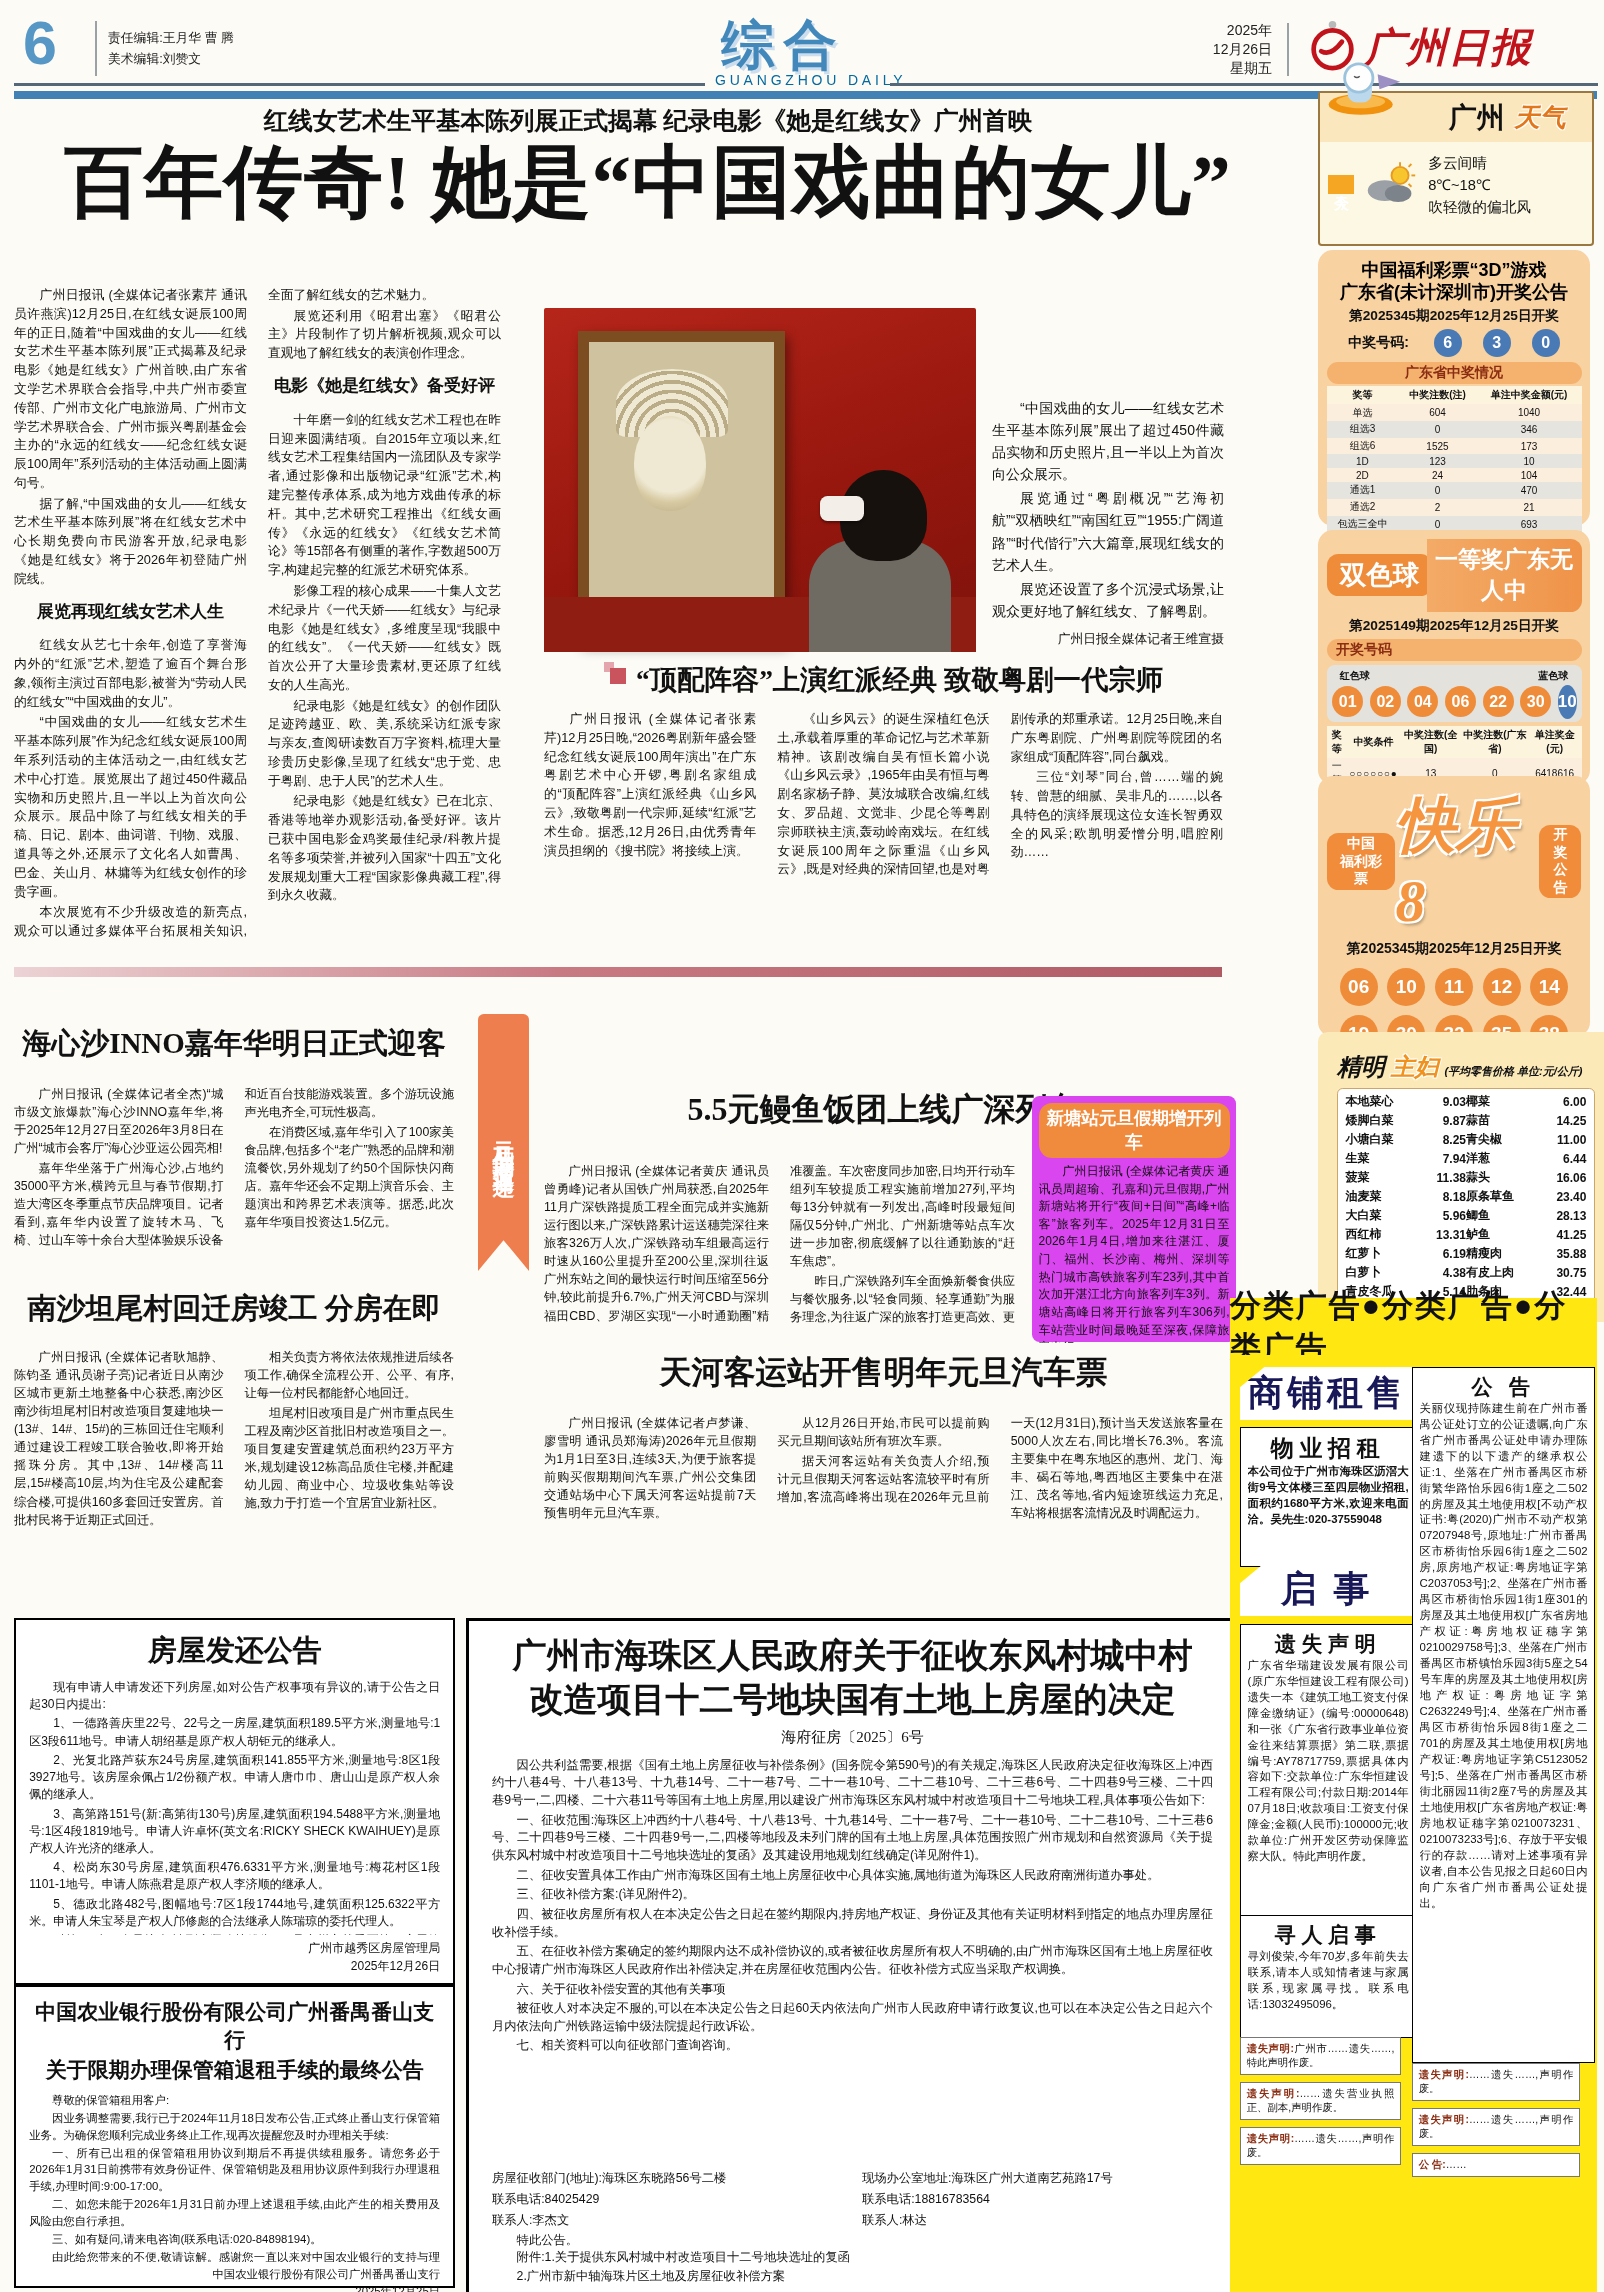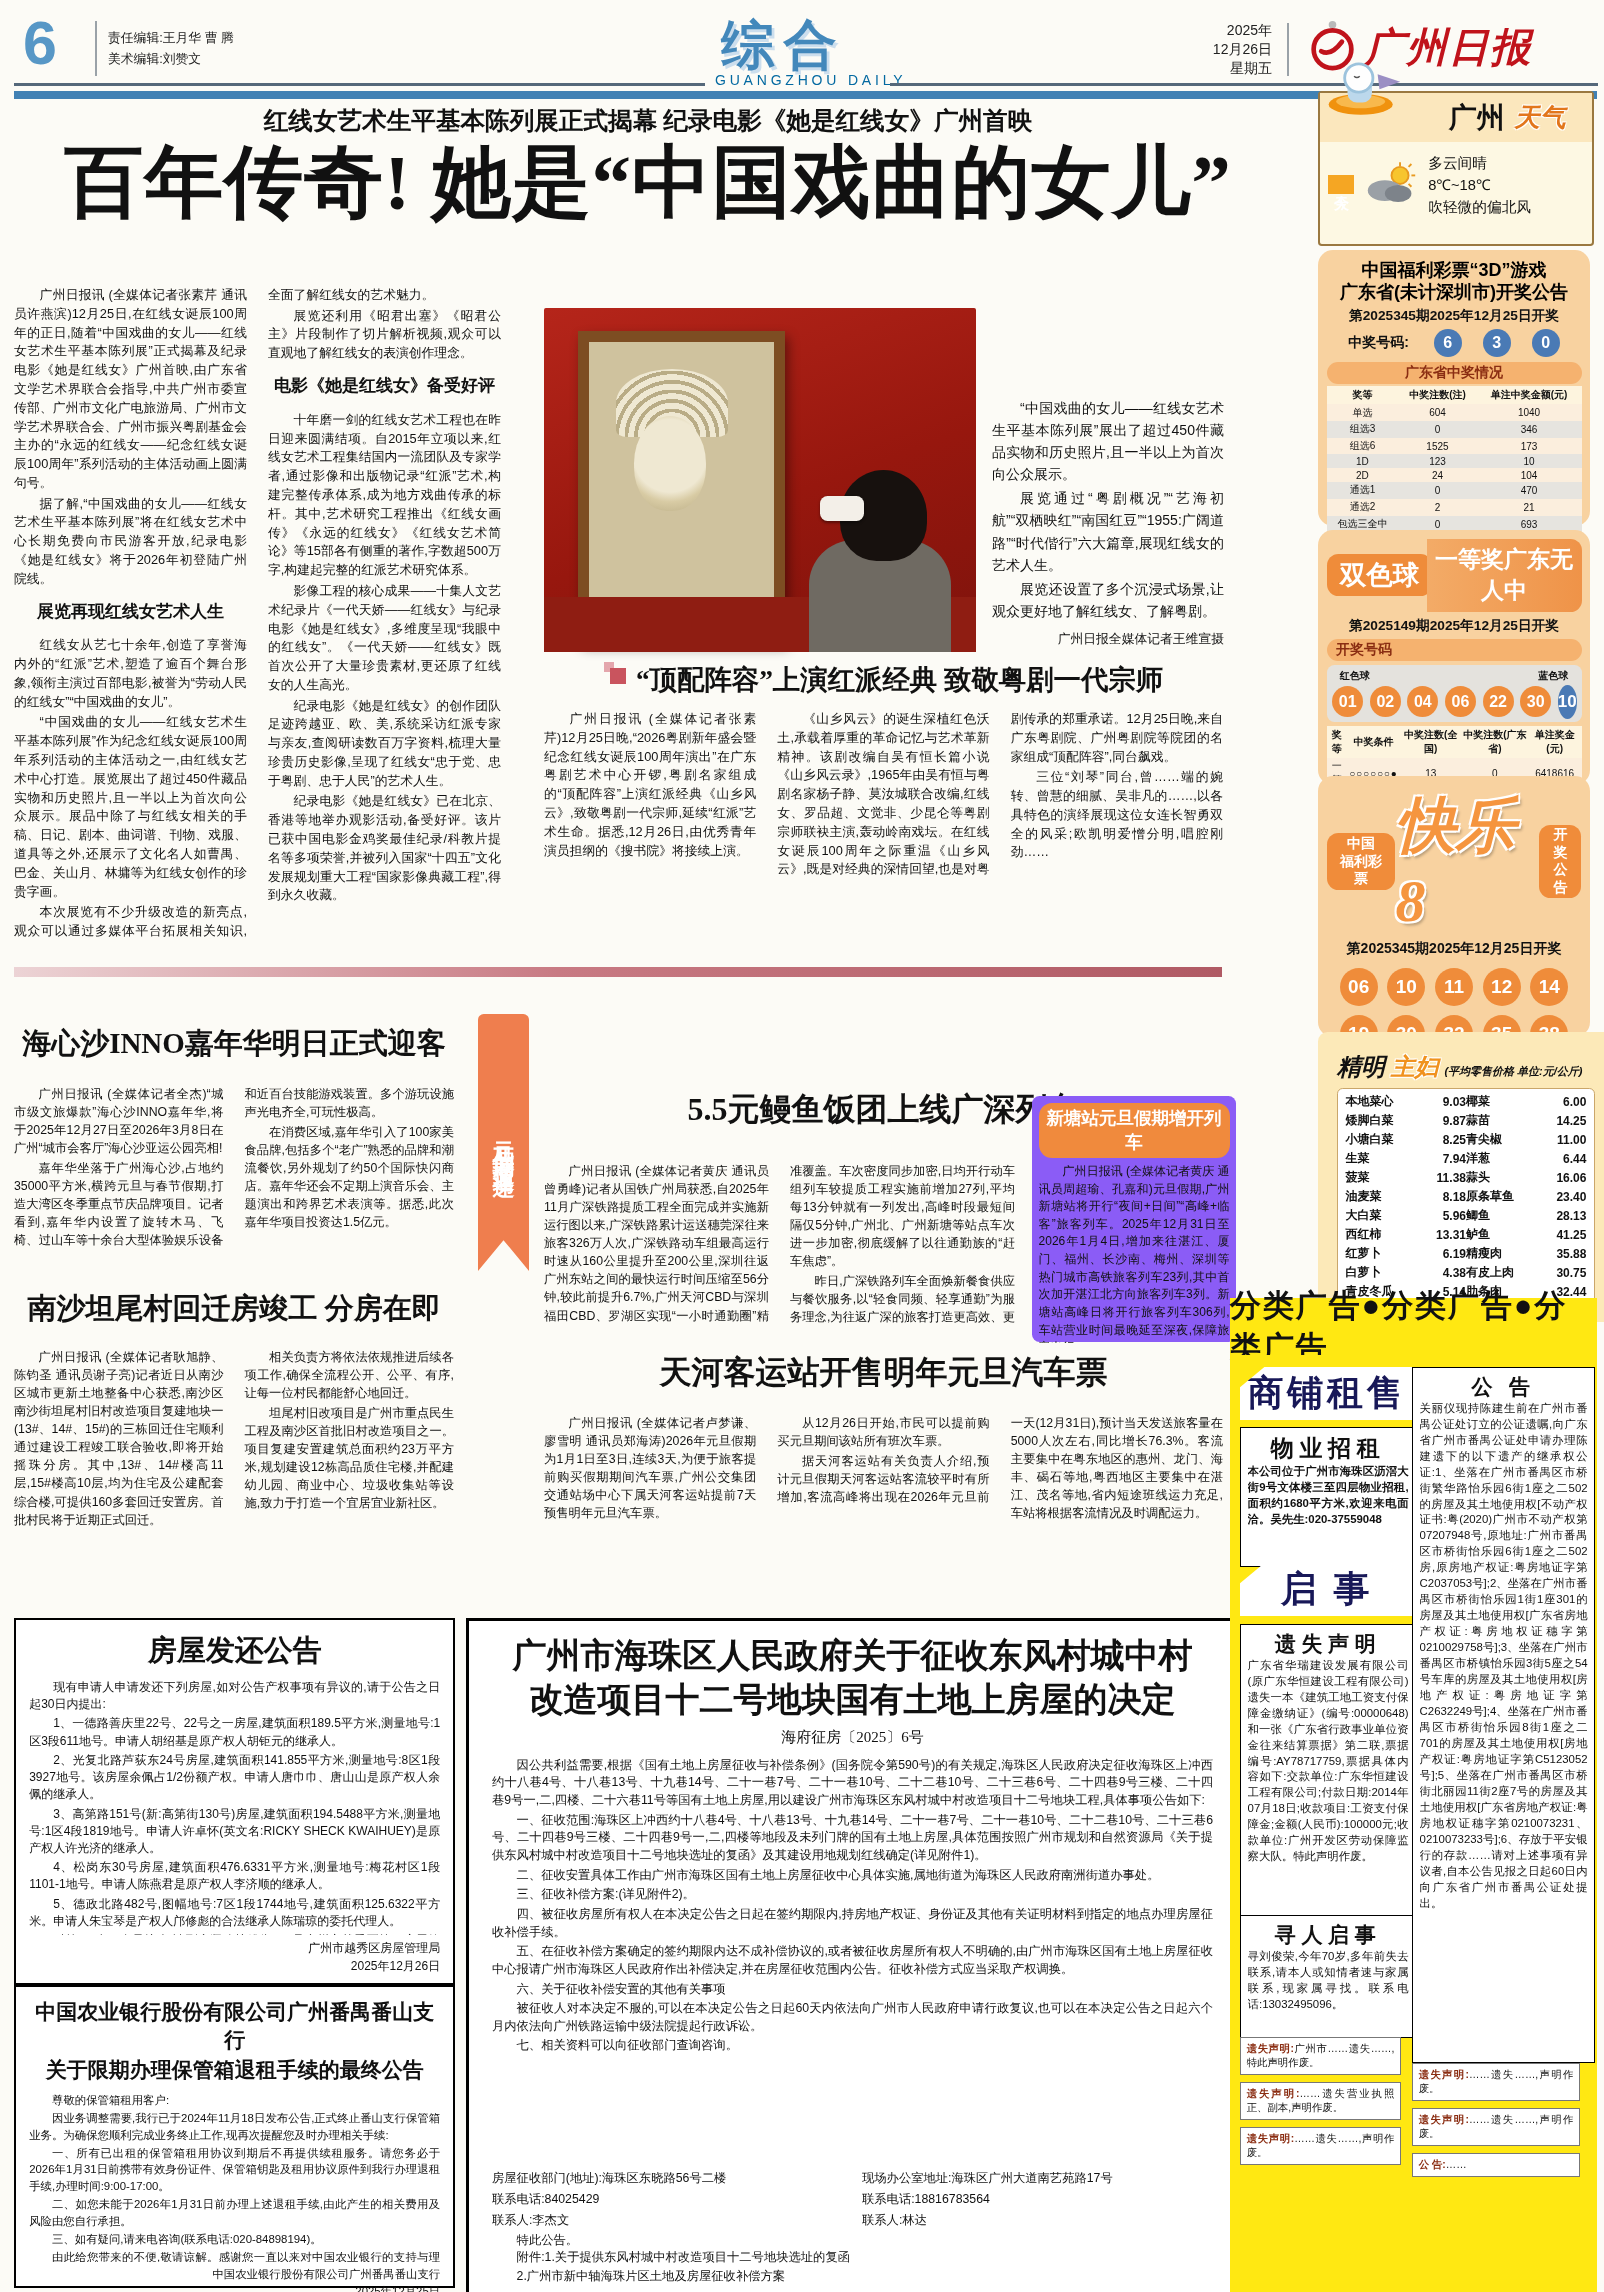--- a/index.html
+++ b/index.html
@@ -36,21 +36,21 @@
   .caption-text{font-size:14px;line-height:1.58;text-align:justify;}
   .credit{text-align:right;font-size:12.8px;margin-top:7.6px;}
   .stage-title{font-size:27.4px;font-weight:bold;font-family:"Liberation Serif",serif;}
   .sq1{display:inline-block;width:10.4px;height:10.4px;background:#e4a6ac;vertical-align:17px;margin-right:-3.8px;}
   .sq2{display:inline-block;width:16px;height:16px;background:#c9545e;vertical-align:5.7px;margin-right:9.5px;}
   .divider-bar{height:10.4px;background:linear-gradient(90deg,#ecd3d5,#c87a83 45%,#b05a64);}
   .brief-head{font-size:29px;font-weight:bold;font-family:"Liberation Serif",serif;}
   .ribbon{background:#ef7e4e;color:#fff;font-weight:bold;font-size:22px;letter-spacing:4.7px;
           writing-mode:vertical-rl;text-orientation:upright;display:flex;align-items:center;justify-content:center;
           clip-path:polygon(0 0,100% 0,100% 100%,50% 88%,0 100%);border-radius:5.7px 5.7px 0 0;}
-  .side-box{background:#8b5cf6;border-radius:7.6px;padding:6.6px;}
+  .side-box{background:#d946ef;border-radius:7.6px;padding:6.6px;}
   .side-box-head{background:#f08a3d;color:#fff;font-weight:bold;font-size:17.5px;text-align:center;border-radius:13.2px;padding:3.8px 1.9px;margin-bottom:4.7px;}
   .side-box .body-text{font-size:12px;}
   
   .notice{border:2.8px solid #000;background:#fff;padding:9.5px 13.2px;}
   .notice-title{font-size:29px;font-weight:bold;text-align:center;font-family:"Liberation Serif",serif;margin:1.9px 0 7.6px;}
   .notice .body-text{font-size:12px;line-height:1.44;}
   .sign{text-align:right;font-size:12px;line-height:1.5;margin-top:3.8px;}
   .big-notice-title{font-size:34px;font-weight:bold;text-align:center;font-family:"Liberation Serif",serif;line-height:1.3;}
   .docno{text-align:center;font-size:15px;font-family:"Liberation Serif",serif;margin:5.7px 0 9.5px;}
   .contact-row{display:flex;gap:19px;font-size:12.3px;line-height:1.55;margin-top:5.7px;}

